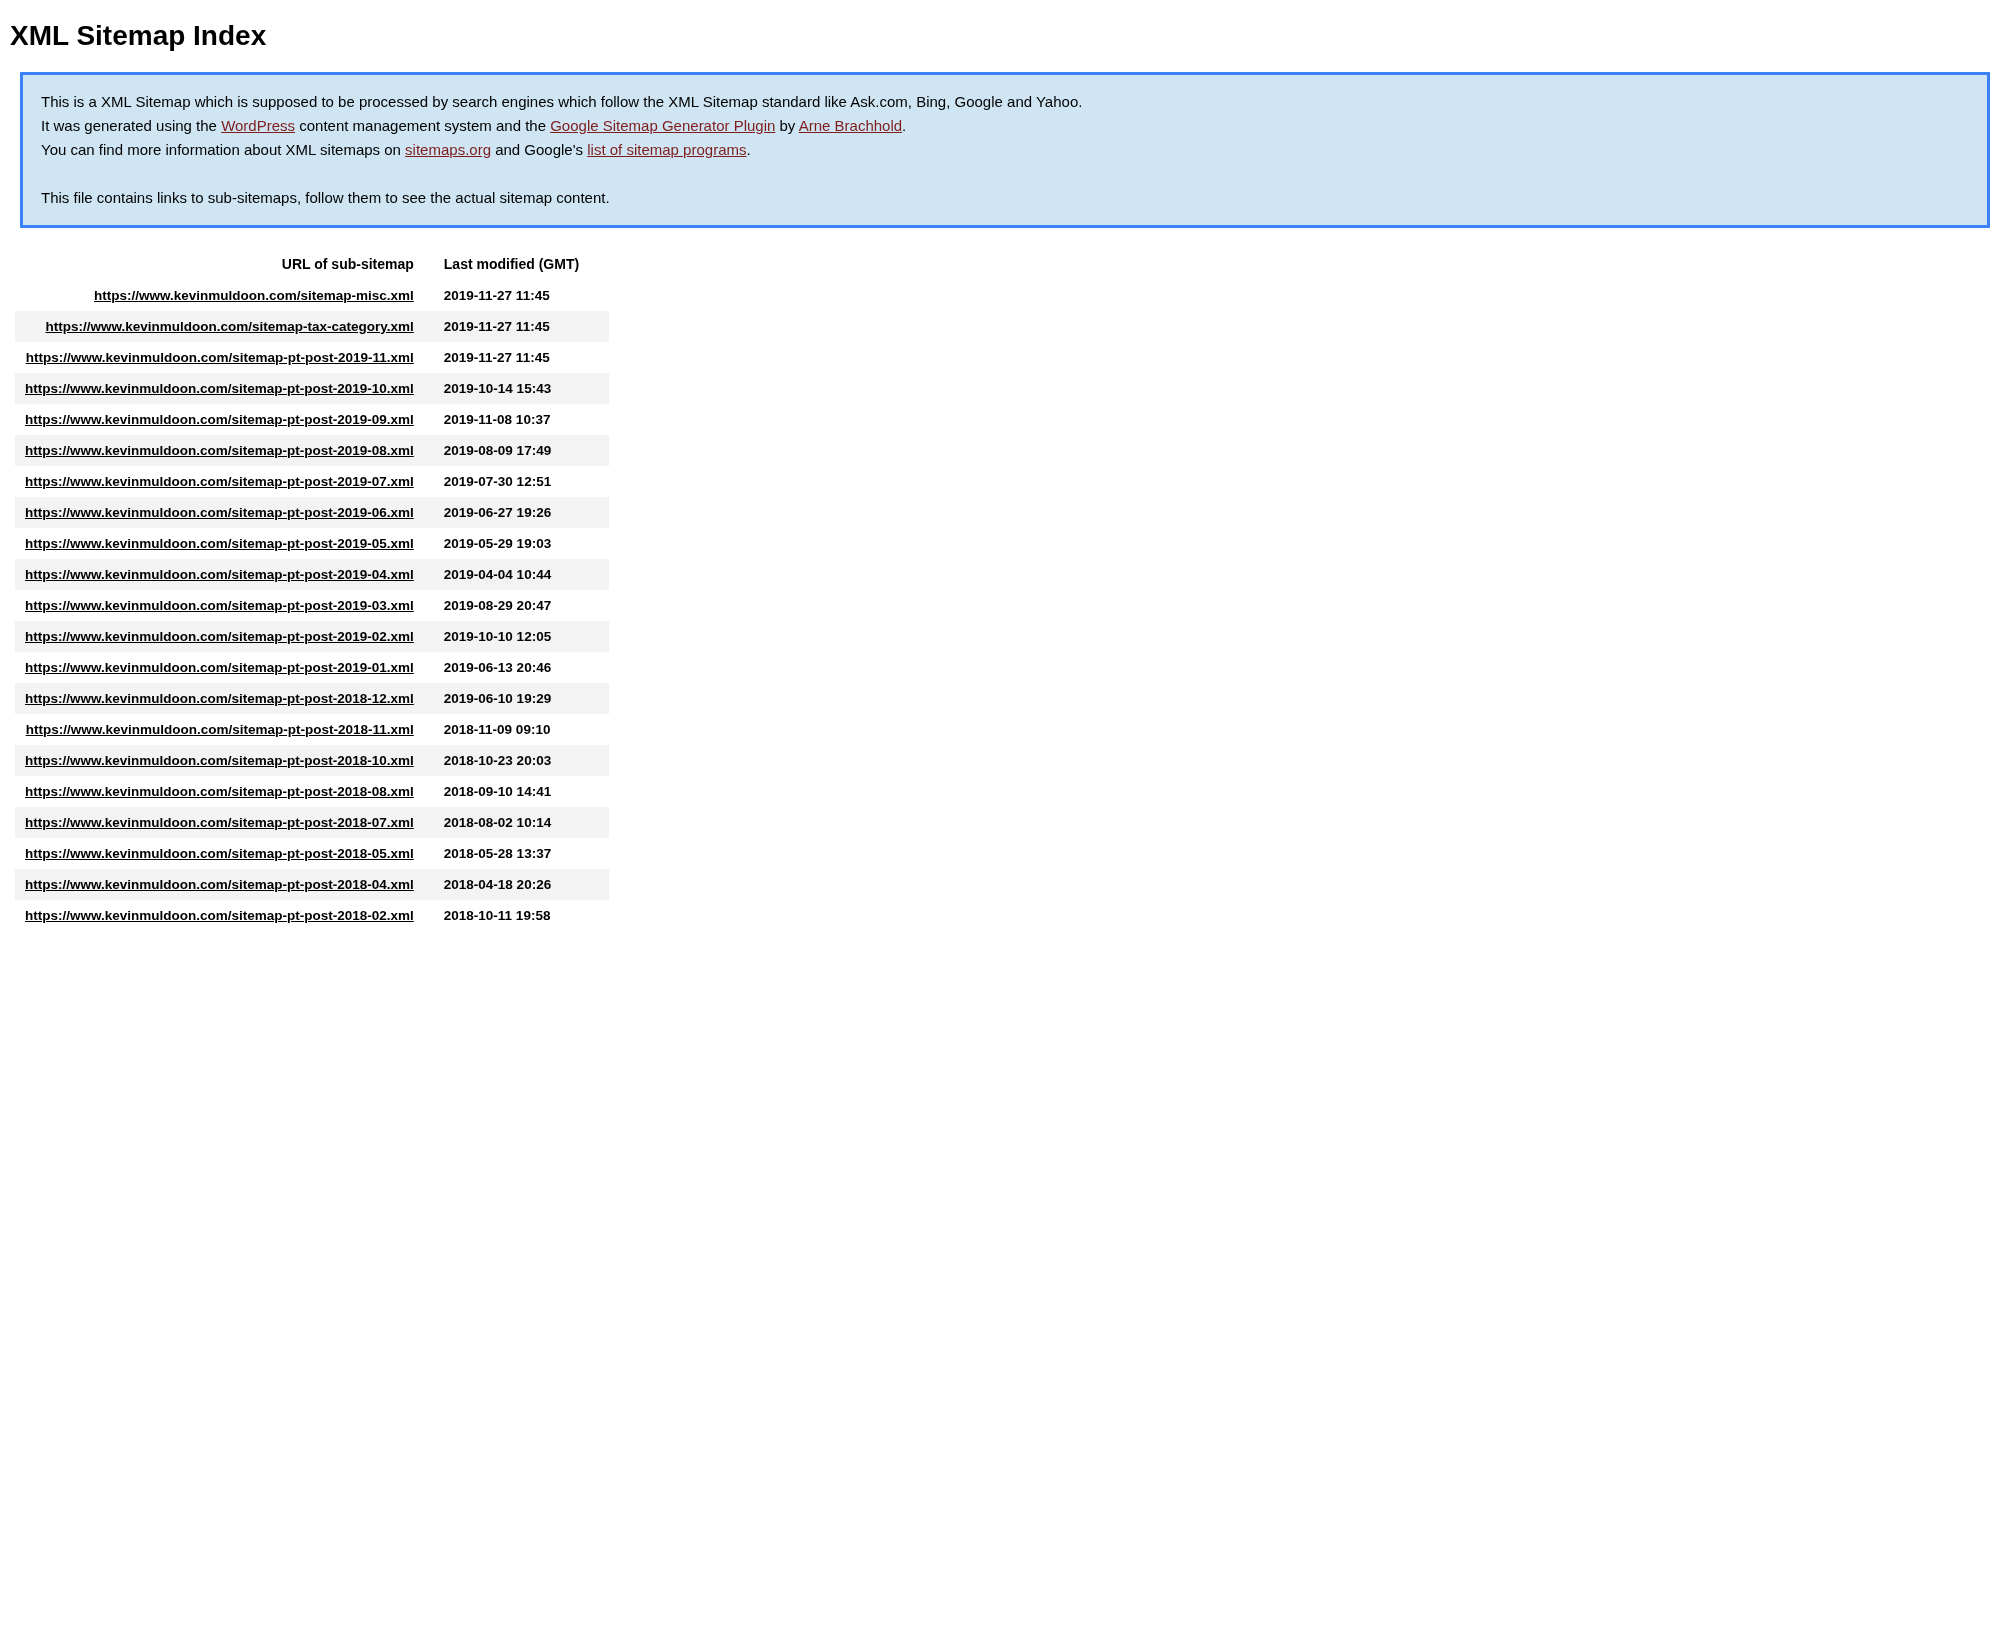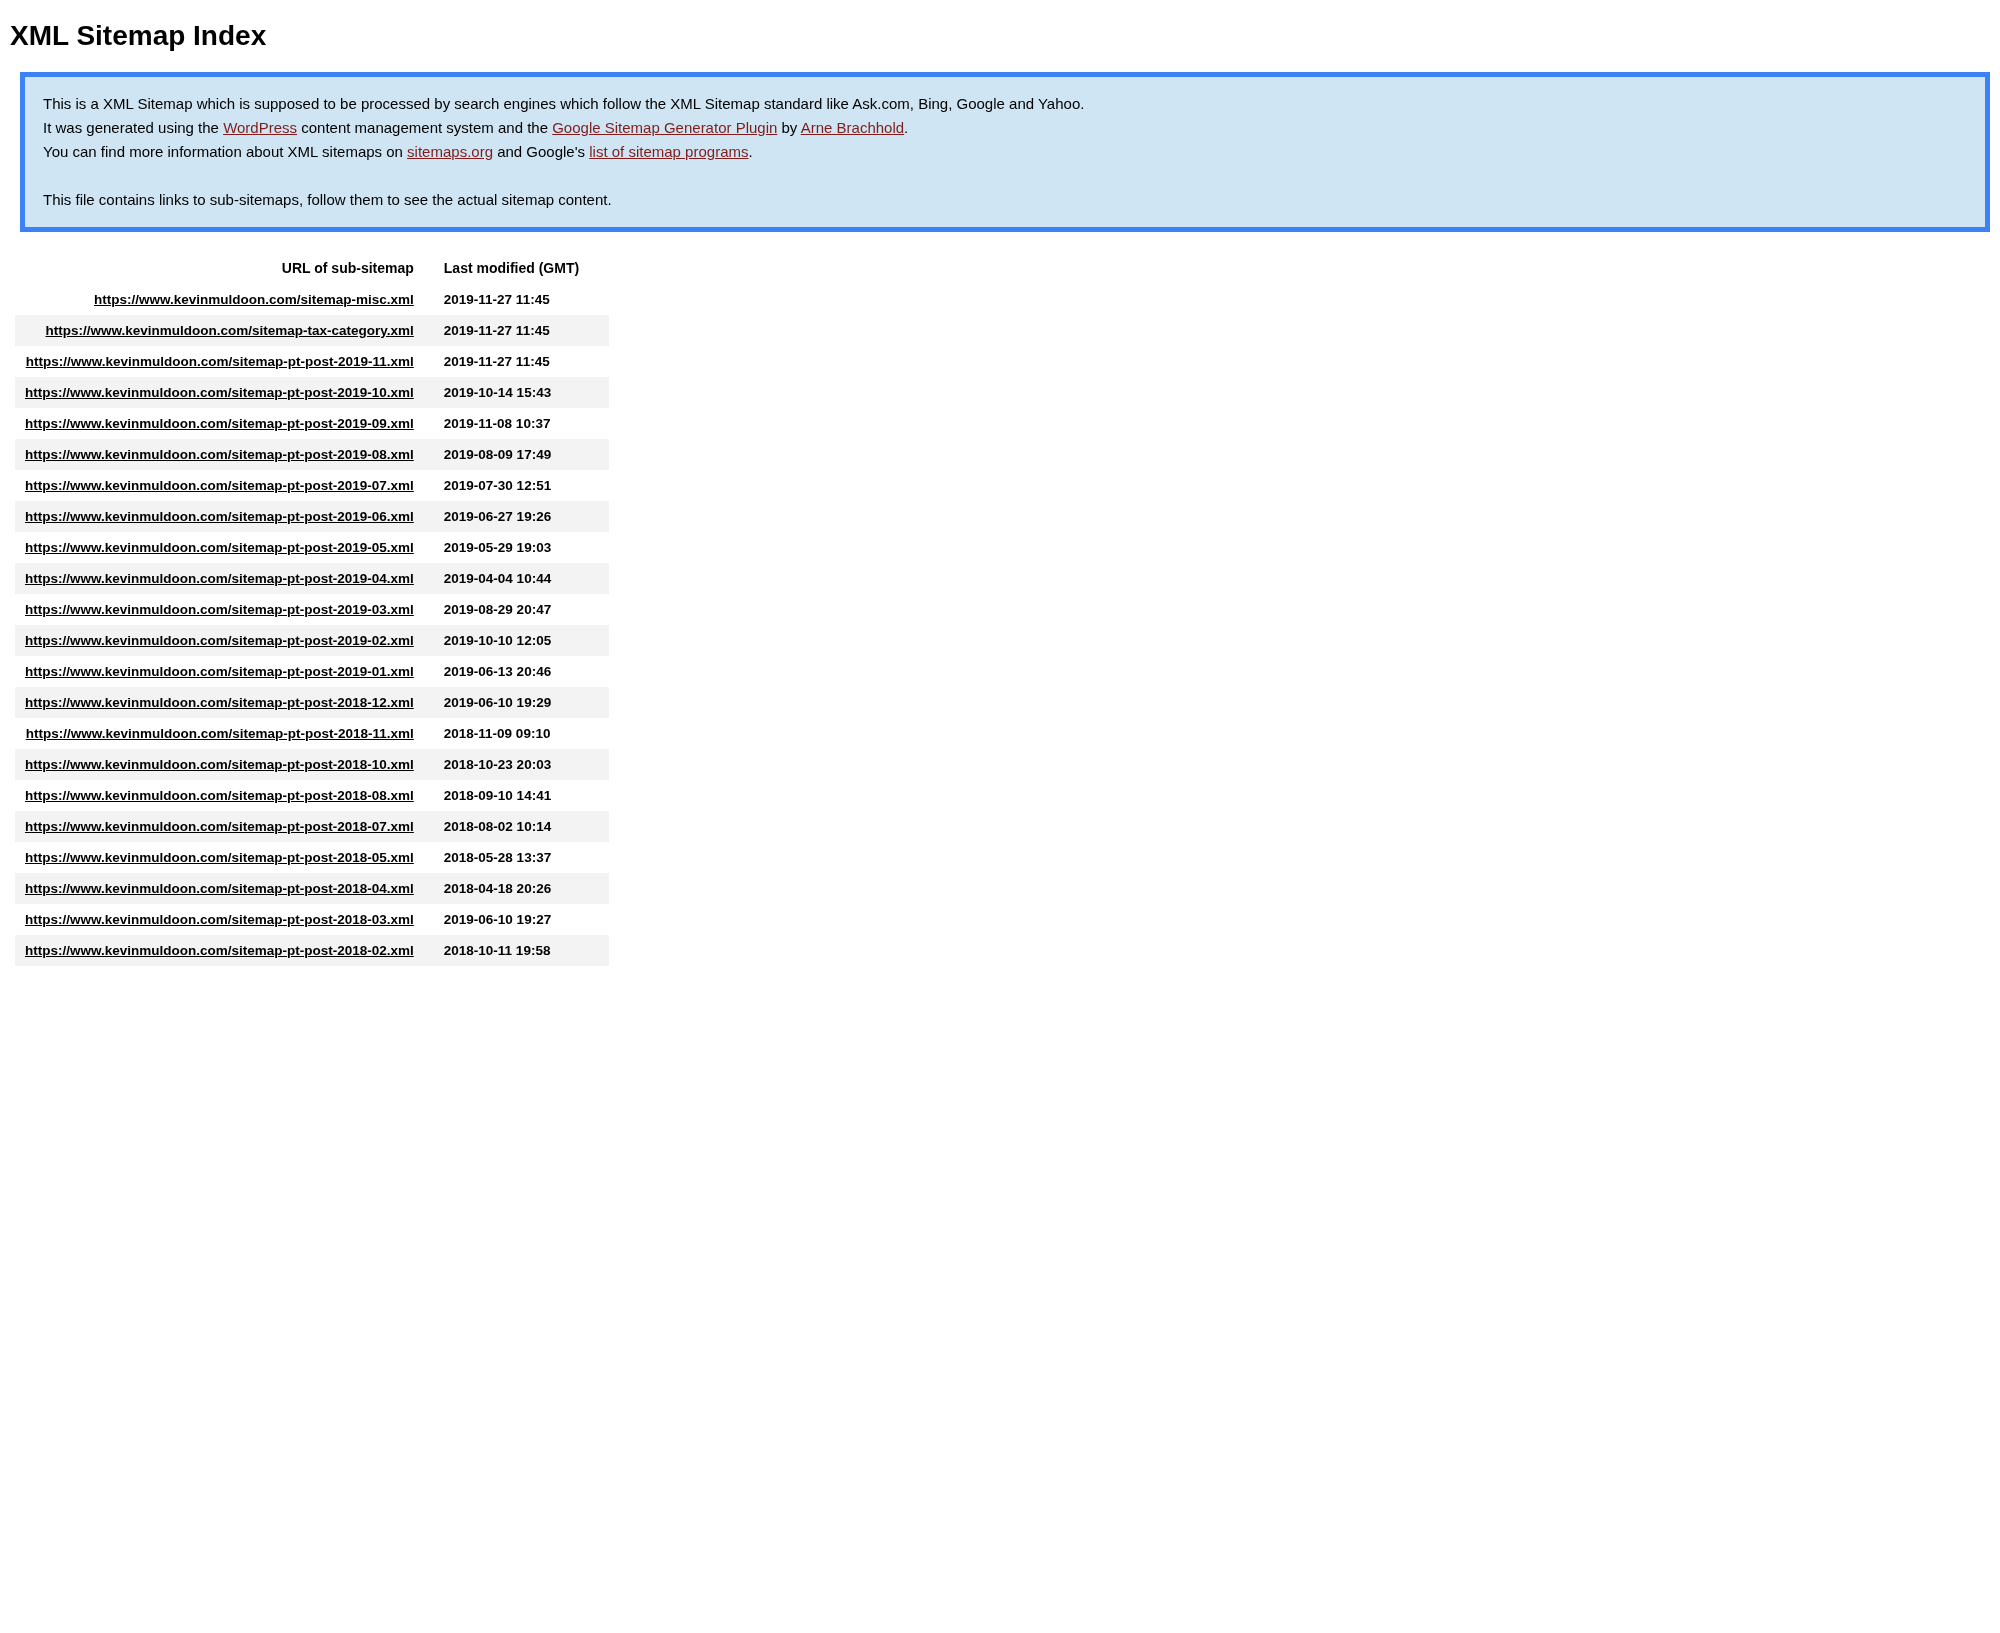--- a/index.html
+++ b/index.html
@@ -13,21 +13,21 @@
       color: #000;
       background: #fff;
     }
     h1 {
       font-size: 28px;
       font-weight: bold;
       margin: 10px 0 20px 0;
     }
     .info-box {
       background: #cfe5f3;
-      border: 5px solid #3b82f6;
+      border: 3px solid #3b82f6;
       padding: 15px 18px;
       margin: 10px 0 20px 10px;
       font-size: 15px;
       line-height: 1.6;
     }
     .info-box a {
       color: #7f1d1d;
       text-decoration: underline;
     }
     table {
@@ -156,21 +156,17 @@
       </tr>
       <tr>
         <td class="col-url"><a href="#">https://www.kevinmuldoon.com/sitemap-pt-post-2018-05.xml</a></td>
         <td class="col-date">2018-05-28 13:37</td>
       </tr>
       <tr>
         <td class="col-url"><a href="#">https://www.kevinmuldoon.com/sitemap-pt-post-2018-04.xml</a></td>
         <td class="col-date">2018-04-18 20:26</td>
       </tr>
       <tr>
-        <td class="col-url"><a href="#">https://www.kevinmuldoon.com/sitemap-pt-post-2018-03.xml</a></td>
-        <td class="col-date">2019-06-10 19:27</td>
-      </tr>
-      <tr>
         <td class="col-url"><a href="#">https://www.kevinmuldoon.com/sitemap-pt-post-2018-02.xml</a></td>
         <td class="col-date">2018-10-11 19:58</td>
       </tr>
     </tbody>
 </table>
 
 </body></html>

